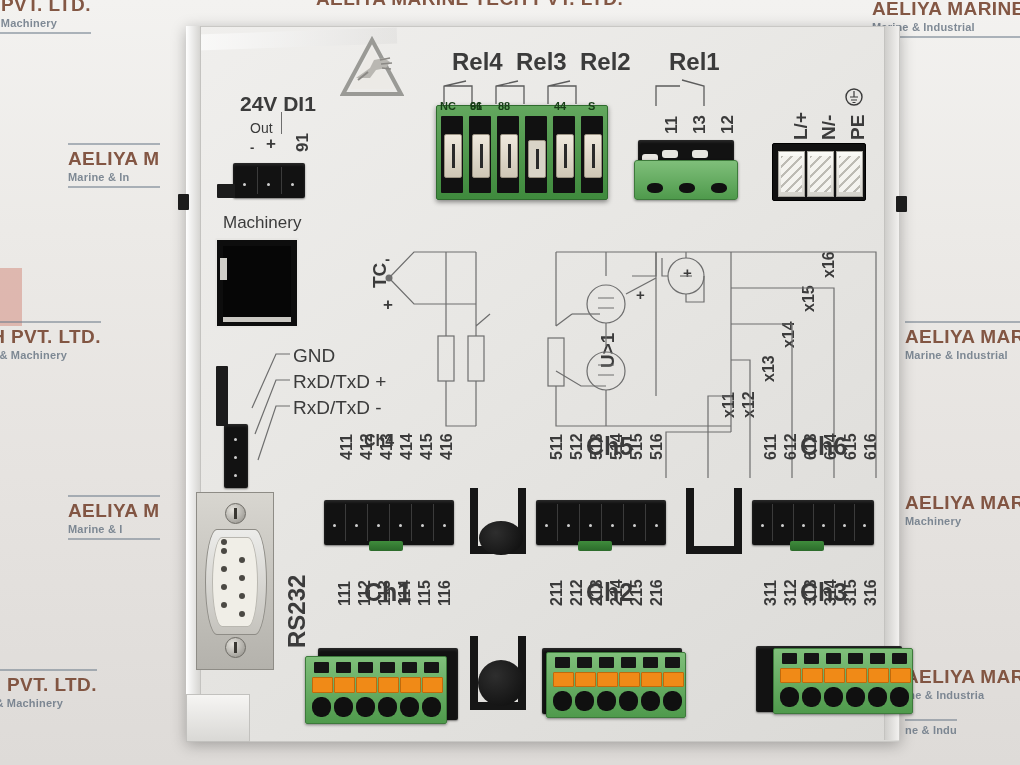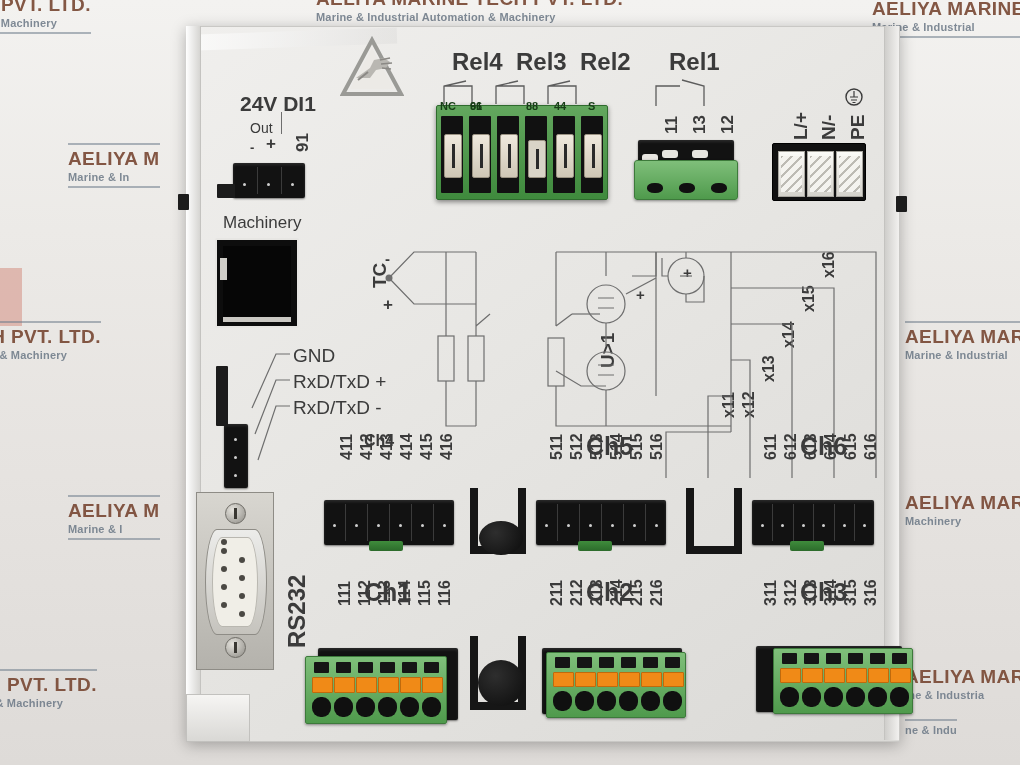--- a/index.html
+++ b/index.html
@@ -94,21 +94,20 @@
 <div class="wm-red" style="left:0px;top:268px;width:22px;height:58px;"></div>
 
 <div class="wm" style="left:-58px;top:-6px;">
   <div class="l1">TECH PVT. LTD.</div>
   <div class="l2">omation &amp; Machinery</div>
   <div class="rule"></div>
 </div>
 
 <div class="wm" style="left:316px;top:-12px;">
   <div class="l1">AELIYA MARINE TECH PVT. LTD.</div>
-  <div class="l2">Marine &amp; Industrial Automation &amp; Machinery</div>
 </div>
 
 <div class="wm" style="left:872px;top:-2px;">
   <div class="l1">AELIYA MARINE</div>
   <div class="l2">Marine &amp; Industrial</div>
   <div class="rule"></div>
 </div>
 
 <div class="wm" style="left:68px;top:140px;">
   <div class="rule"></div>
@@ -269,21 +268,21 @@
   <div class="screw" style="left:119px;top:28px;width:16px;height:42px;">
       <i></i>
     </div>
   <div class="screw" style="left:147px;top:28px;width:16px;height:42px;">
       <i></i>
     </div>
 </div>
 <div class="lbl" style="left:440px;top:100px;font-size:11px;color:#173d17;">NC</div>
 <div class="lbl" style="left:470px;top:100px;font-size:11px;color:#173d17;">61</div>
 <div class="lbl" style="left:470px;top:100px;font-size:11px;color:#173d17;">96</div>
-<div class="lbl" style="left:526px;top:100px;font-size:11px;color:#173d17;">88</div>
+<div class="lbl" style="left:498px;top:100px;font-size:11px;color:#173d17;">88</div>
 <div class="lbl" style="left:554px;top:100px;font-size:11px;color:#173d17;">44</div>
 <div class="lbl" style="left:588px;top:100px;font-size:11px;color:#173d17;">S</div>
 
 <svg style="position:absolute;left:646px;top:78px;width:90px;height:30px;">
   <path d="M10 28 L10 8 L34 8 M58 28 L58 8 L36 2" stroke="#5c5c5c" fill="none" stroke-width="1.3"></path>
 </svg>
 <div class="lbl rot" style="left:662px;top:134px;font-size:17px;">11</div>
 <div class="lbl rot" style="left:690px;top:134px;font-size:17px;">13</div>
 <div class="lbl rot" style="left:718px;top:134px;font-size:17px;">12</div>
 <div class="blkconn" style="left:638px;top:140px;width:96px;height:28px;">

